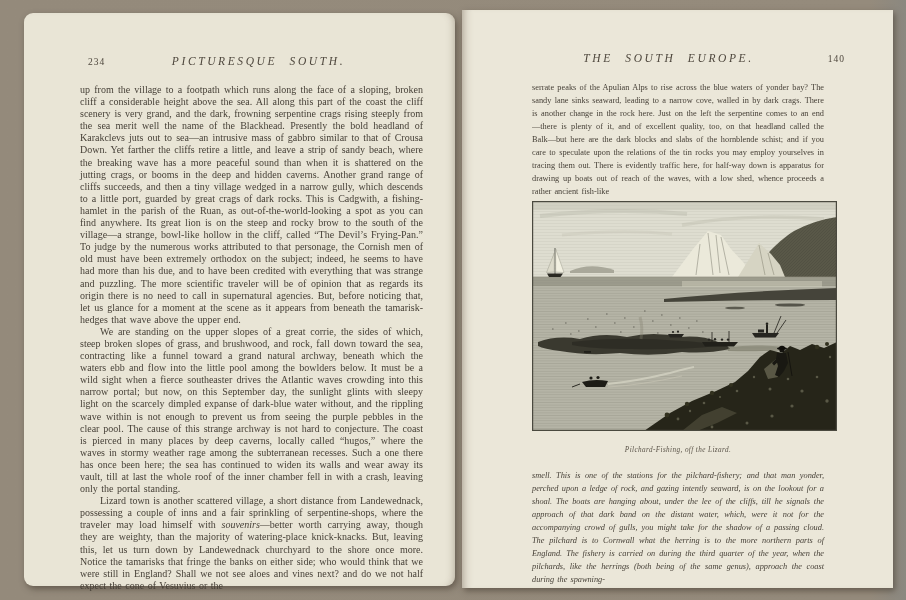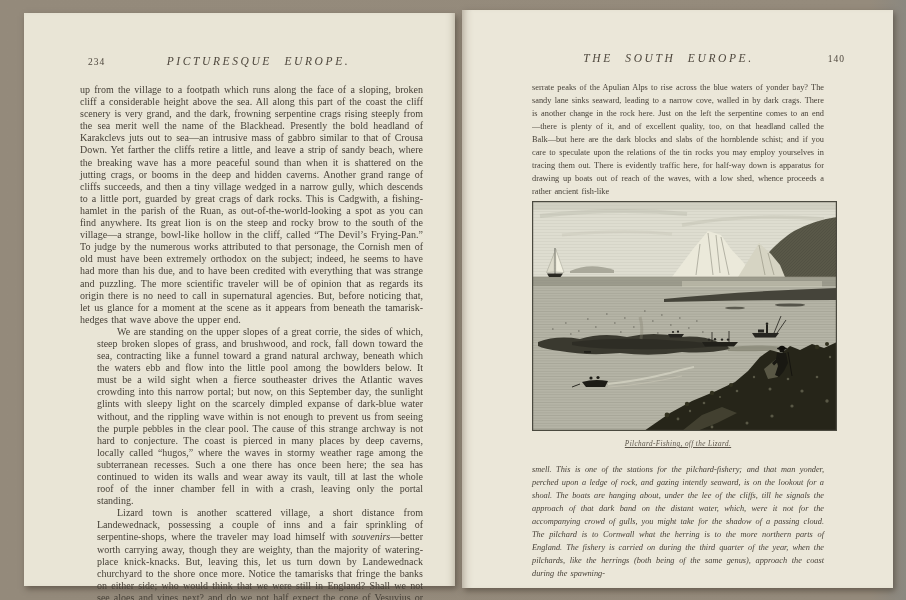--- a/index.html
+++ b/index.html
@@ -8,20 +8,21 @@
     background:linear-gradient(90deg,#948a7b 0%,#958b7c 96%,#8b8880 100%);
     font-family:"Liberation Serif", serif;
   }
   .page{
     position:absolute; background:#e9e5d6; color:#4a443b;
     box-shadow:2px 3px 6px rgba(55,45,35,.5);
   }
   .page.left{
     left:24px; top:13px; width:431px; height:573px;
     box-shadow:inset -7px 0 9px -7px rgba(90,75,60,.45), 2px 3px 6px rgba(55,45,35,.5);
+    border-radius:9px;
   }
   .page.right{
     left:462px; top:10px; width:431px; height:578px;
     background:#ebe7d9;
     box-shadow:inset 9px 0 10px -8px rgba(90,75,60,.5), 2px 3px 6px rgba(55,45,35,.5);
   }
   .header{position:relative; margin-top:42px; height:16px;}
   .runhead{
     display:block; text-align:center; font-style:italic;
     font-size:11.5px; letter-spacing:2.6px; word-spacing:7px; color:#4e473d;
@@ -31,38 +32,38 @@
   .pagenum{position:absolute; top:2px; font-size:9.5px; color:#4e473d; letter-spacing:1px;}
   .page.left .pagenum{left:64px;}
   .page.right .pagenum{right:48px;}
   .bodycol{margin-top:13px;}
   .page.left .bodycol{padding-left:56px; padding-right:32px; font-size:10px; line-height:12.1px;}
   .page.right .bodycol{padding-left:70px; padding-right:69px; font-size:8.3px; line-height:13px;}
   .bodycol p{
     margin:0; text-align:justify; text-justify:inter-word;
     word-spacing:1px; color:#474138;
   }
-  .bodycol p.indent{text-indent:20px;margin-left:17px;}
+  .bodycol p.indent{text-indent:20px;}
   figure{margin:3px 0 0 0; padding:0; text-align:center;}
   .engraving{display:block; margin:0 auto;}
   figcaption{
-    margin-top:7px; font-style:italic; font-size:7.2px;
-    letter-spacing:.4px; color:#5a5348; text-align:center;text-decoration:underline;
+    margin-top:13px; font-style:italic; font-size:7.2px;
+    letter-spacing:.4px; color:#5a5348; text-align:center;
   }
   .par-bottom{margin-top:12px !important;font-style:italic;}
 </style>
 </head>
 <body>
 
 <div class="scene">
 
   <div class="page left">
     <div class="header">
       <span class="pagenum">234</span>
-      <span class="runhead">PICTURESQUE EUROPE.</span>
+      <span class="runhead">PICTURESQUE SOUTH.</span>
     </div>
     <div class="bodycol">
       <p>up from the village to a footpath which runs along the face of a sloping, broken cliff a considerable height above the sea.  All along this part of the coast the cliff scenery is very grand, and the dark, frowning serpentine crags rising steeply from the sea merit well the name of the Blackhead.  Presently the bold headland of Karakclevs juts out to sea—an intrusive mass of gabbro similar to that of Crousa Down.  Yet farther the cliffs retire a little, and leave a strip of sandy beach, where the breaking wave has a more peaceful sound than when it is shattered on the jutting crags, or booms in the deep and hidden caverns.  Another grand range of cliffs succeeds, and then a tiny village wedged in a narrow gully, which descends to a little port, guarded by great crags of dark rocks.  This is Cadgwith, a fishing-hamlet in the parish of the Ruan, as out-of-the-world-looking a spot as you can find anywhere.  Its great lion is on the steep and rocky brow to the south of the village—a strange, bowl-like hollow in the cliff, called “The Devil’s Frying-Pan.”  To judge by the numerous works attributed to that personage, the Cornish men of old must have been extremely orthodox on the subject; indeed, he seems to have had more than his due, and to have been credited with everything that was strange and puzzling.  The more scientific traveler will be of opinion that as regards its origin there is no need to call in supernatural agencies.  But, before noticing that, let us glance for a moment at the scene as it appears from beneath the tamarisk-hedges that wave above the upper end.</p>
       <p class="indent">We are standing on the upper slopes of a great corrie, the sides of which, steep broken slopes of grass, and brushwood, and rock, fall down toward the sea, contracting like a funnel toward a grand natural archway, beneath which the waters ebb and flow into the little pool among the bowlders below.  It must be a wild sight when a fierce southeaster drives the Atlantic waves crowding into this narrow portal; but now, on this September day, the sunlight glints with sleepy light on the scarcely dimpled expanse of dark-blue water without, and the rippling wave within is not enough to prevent us from seeing the purple pebbles in the clear pool.  The cause of this strange archway is not hard to conjecture.  The coast is pierced in many places by deep caverns, locally called “hugos,” where the waves in stormy weather rage among the subterranean recesses.  Such a one there has once been here; the sea has continued to widen its walls and wear away its vault, till at last the whole roof of the inner chamber fell in with a crash, leaving only the portal standing.</p>
       <p class="indent">Lizard town is another scattered village, a short distance from Landewednack, possessing a couple of inns and a fair sprinkling of serpentine-shops, where the traveler may load himself with <i>souvenirs</i>—better worth carrying away, though they are weighty, than the majority of watering-place knick-knacks.  But, leaving this, let us turn down by Landewednack churchyard to the shore once more.  Notice the tamarisks that fringe the banks on either side; who would think that we were still in England?  Shall we not see aloes and vines next? and do we not half expect the cone of Vesuvius or the</p>
     </div>
   </div>
 
   <div class="page right">
     <div class="header">

